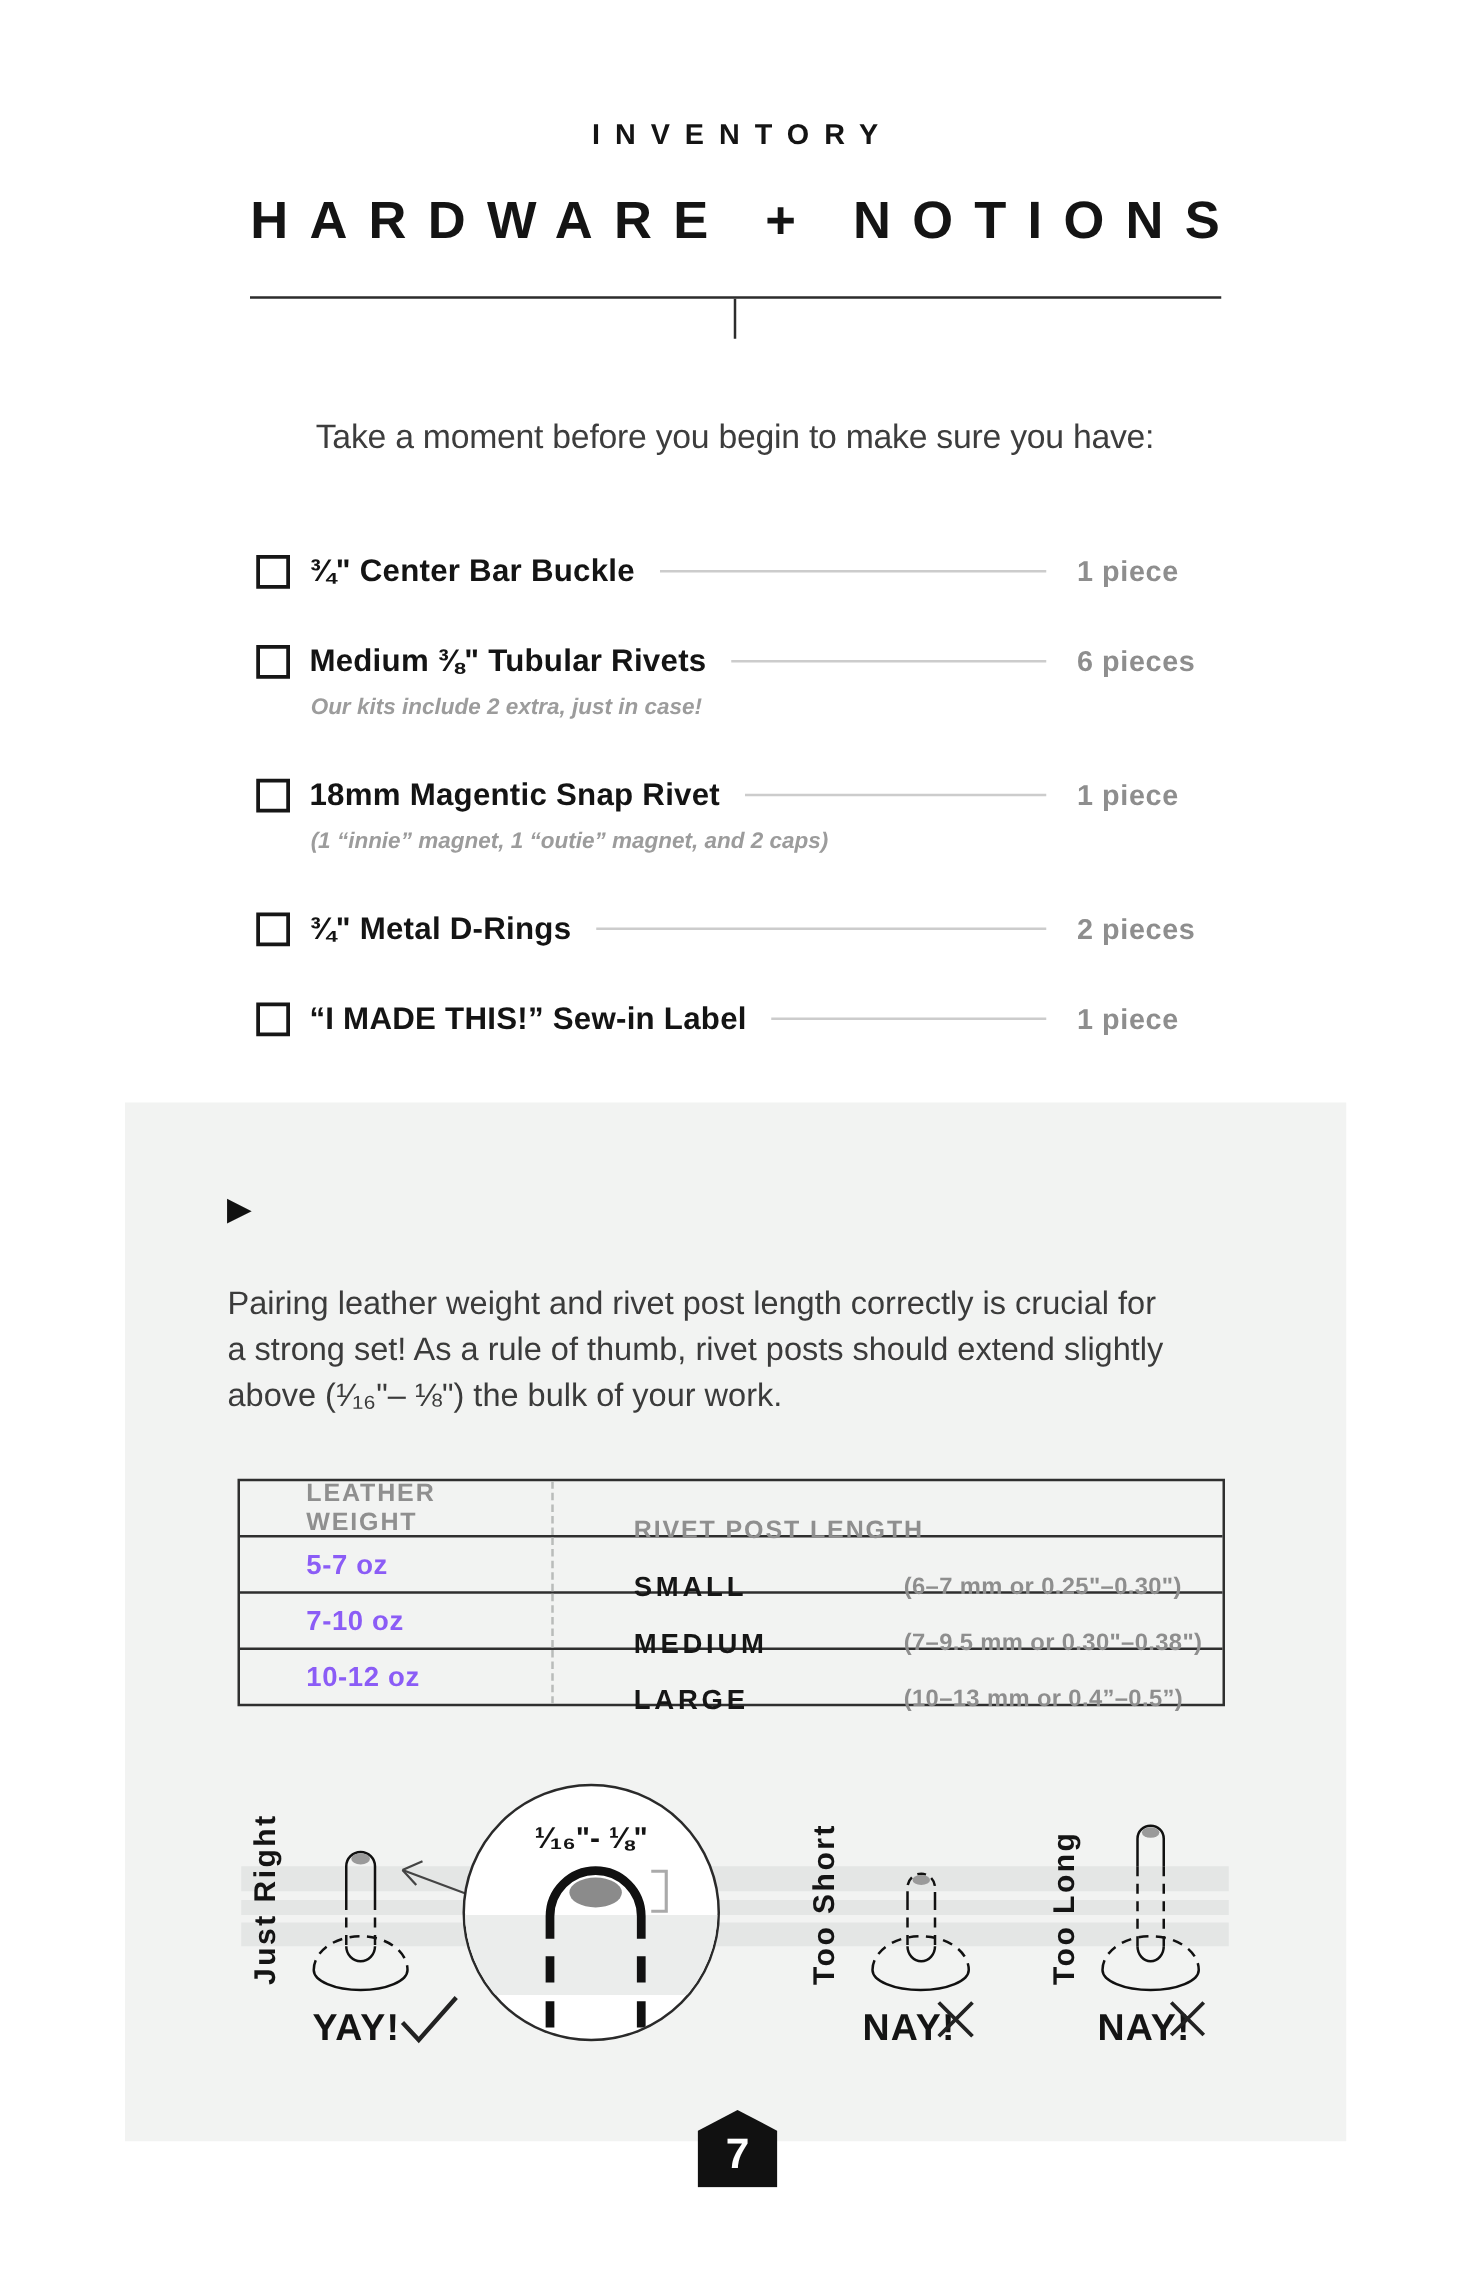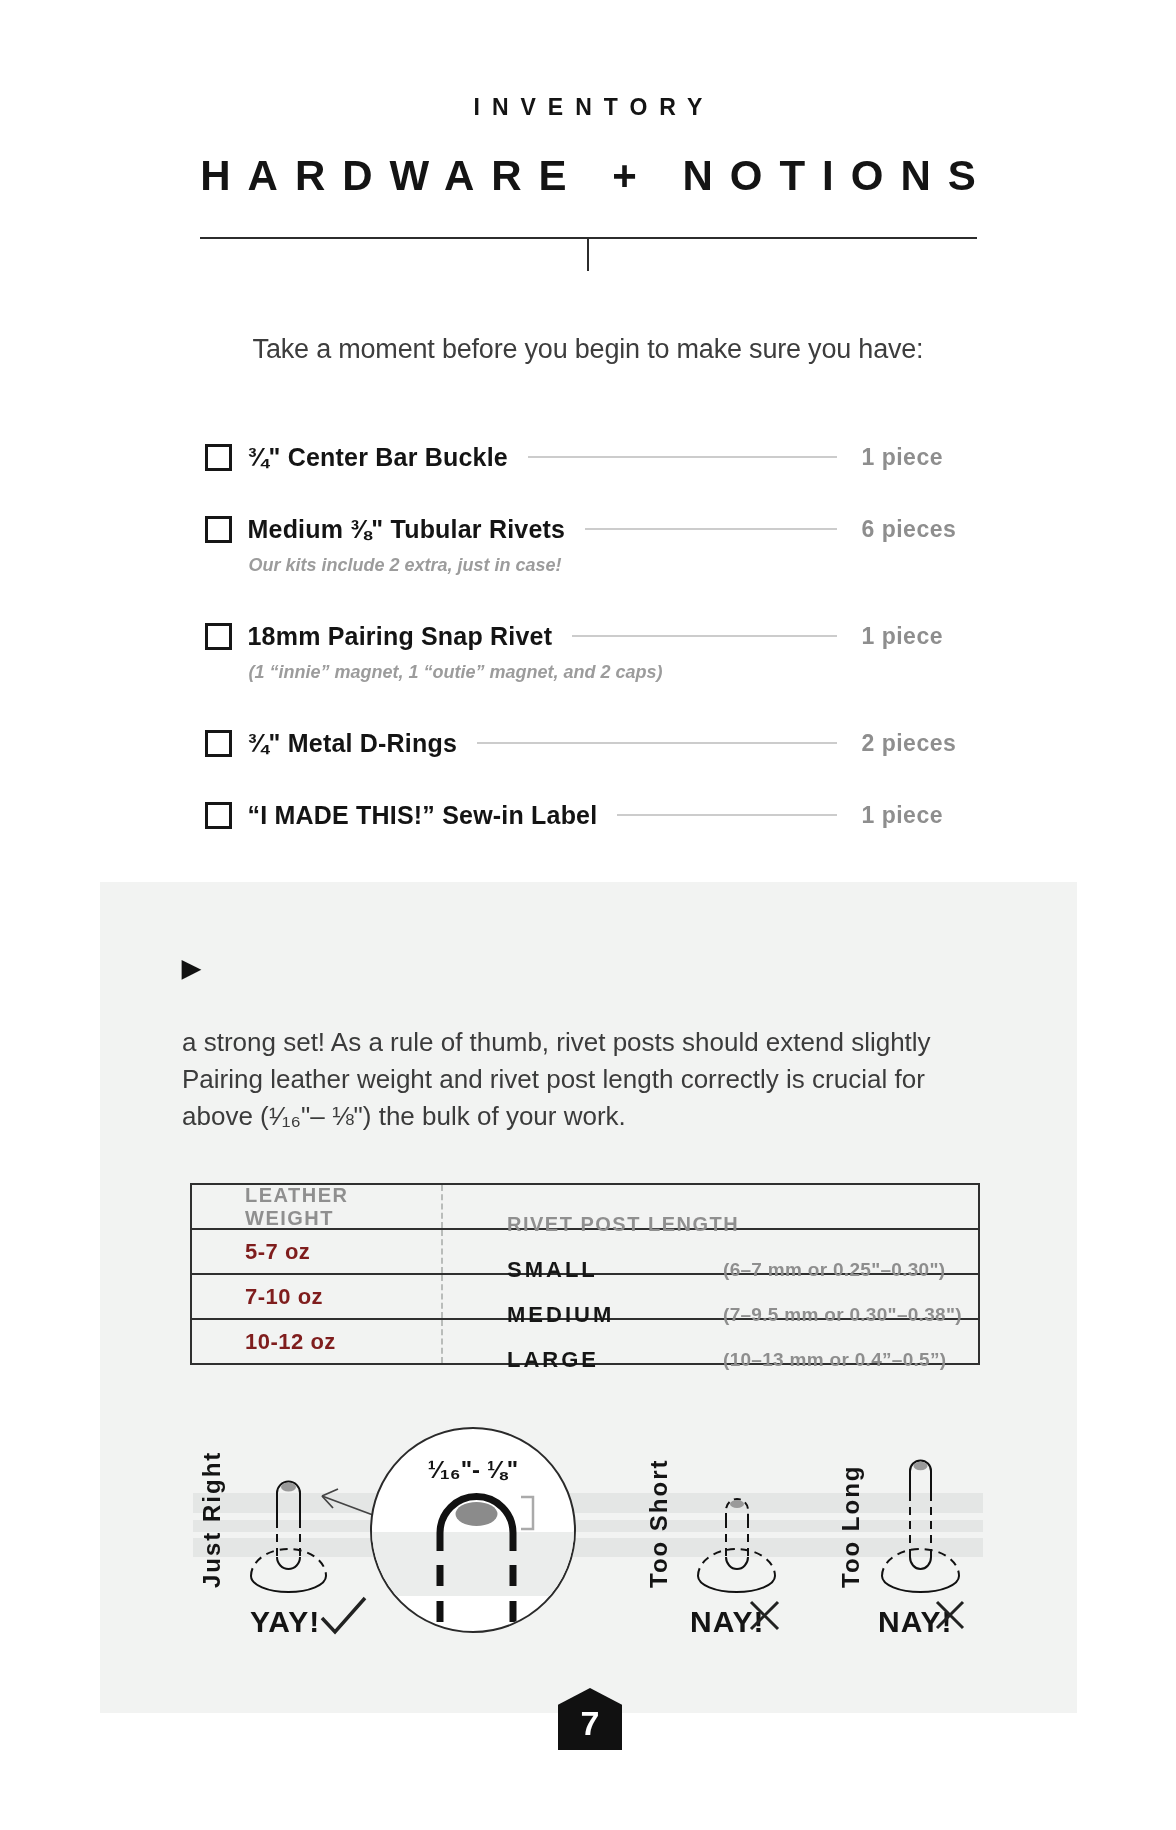--- a/index.html
+++ b/index.html
@@ -29,21 +29,21 @@
   .tri{font-style:normal;font-size:24px;line-height:1;color:#111;}
   .faq-a{margin:44px 0 0 82px;font-size:26px;line-height:37px;color:#3b3b3b;}
   .faq-a div{white-space:nowrap;}
   
   .tbl{margin:48px 0 0 90px;width:790px;border:2px solid #2f2f2f;box-sizing:border-box;}
   .trow{display:flex;height:43px;border-top:2px solid #2f2f2f;}
   .trow:first-child{border-top:none;}
   .c1{flex:none;width:251px;box-sizing:border-box;border-right:2px dashed #b9bcba;display:flex;align-items:center;padding-left:53px;}
   .c2{flex:1;display:flex;align-items:center;padding-left:64px;margin-top:36px;}
   .th{font-size:20px;font-weight:bold;letter-spacing:1.5px;color:#8f8f8f;}
-  .wt{font-size:22px;font-weight:bold;color:#7f1d1d;letter-spacing:0.5px;}
+  .wt{font-size:22px;font-weight:bold;color:#8b5cf6;letter-spacing:0.5px;}
   .sz{font-size:22px;font-weight:bold;color:#161616;letter-spacing:3px;width:216px;}
   .rng{font-size:19px;font-weight:bold;color:#8e8e8e;letter-spacing:0.3px;}
   
   .diagram{position:absolute;left:0;top:538px;width:977px;height:235px;}
   .vlabel{font-size:24px;font-weight:bold;letter-spacing:2px;fill:#141414;}
   .verdict{font-size:30px;font-weight:bold;letter-spacing:1px;fill:#141414;}
   .maglabel{font-size:24px;font-weight:bold;fill:#141414;}
   
   .house{position:absolute;left:558px;top:1688px;width:64px;height:62px;background:#111;
     clip-path:polygon(50% 0,100% 27%,100% 100%,0 100%,0 27%);
@@ -76,21 +76,21 @@
     <div class="row">
       <span class="cb"></span>
       <span class="lbl">Medium ⅜" Tubular Rivets</span>
       <span class="leader"></span>
       <span class="qty">6 pieces</span>
     </div>
     <div class="note">Our kits include 2 extra, just in case!</div>
 
     <div class="row">
       <span class="cb"></span>
-      <span class="lbl">18mm Pairing Snap Rivet</span>
+      <span class="lbl">18mm Magentic Snap Rivet</span>
       <span class="leader"></span>
       <span class="qty">1 piece</span>
     </div>
     <div class="note">(1 “innie” magnet, 1 “outie” magnet, and 2 caps)</div>
 
     <div class="row">
       <span class="cb"></span>
       <span class="lbl">¾" Metal D-Rings</span>
       <span class="leader"></span>
       <span class="qty">2 pieces</span>
@@ -104,22 +104,22 @@
     </div>
   </section>
 
   <section class="panel">
 
     <div class="faq-q">
       <span class="tri">▶</span>
     </div>
 
     <div class="faq-a">
+      <div>Pairing leather weight and rivet post length correctly is crucial for</div>
       <div>a strong set! As a rule of thumb, rivet posts should extend slightly</div>
-      <div>Pairing leather weight and rivet post length correctly is crucial for</div>
       <div>above (¹⁄₁₆"– ⅛") the bulk of your work.</div>
     </div>
 
     <div class="tbl">
       <div class="trow">
         <div class="c1">
             <span class="th">LEATHER WEIGHT</span>
           </div>
         <div class="c2">
             <span class="th">RIVET POST LENGTH</span>

